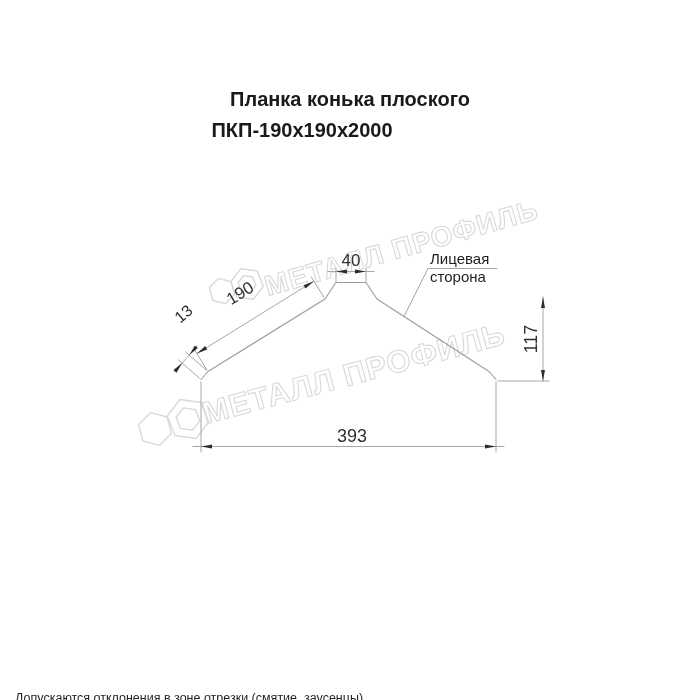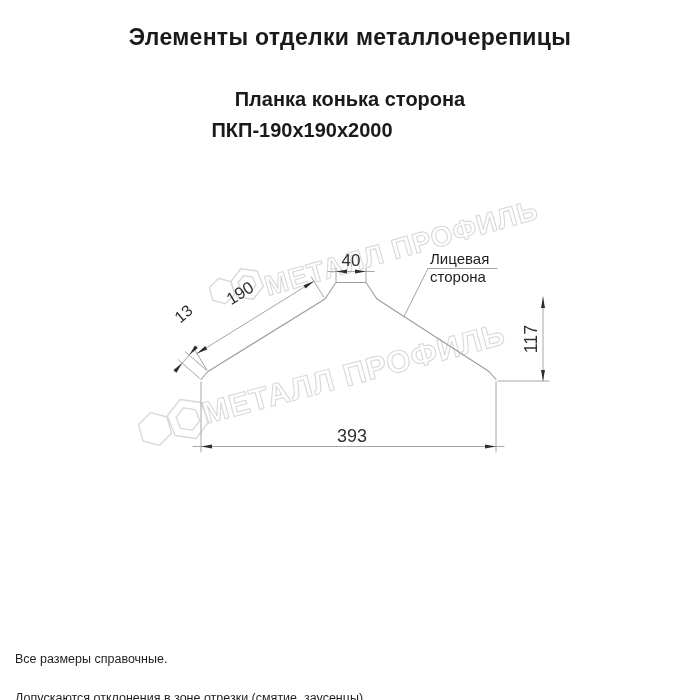--- a/index.html
+++ b/index.html
@@ -43,22 +43,21 @@
   .dim-text{fill:#303030;font-family:"Liberation Sans",sans-serif;}
   .label-text{fill:#1f1f1f;font-family:"Liberation Sans",sans-serif;}
   .wm-text{fill:none;stroke:#d9d9d9;stroke-width:1.1;font-family:"Liberation Sans",sans-serif;font-weight:bold;letter-spacing:1px;}
   .wm-shape{fill:none;stroke:#d9d9d9;stroke-width:1.4;stroke-linejoin:round;}
 </style>
 </head>
 <body>
 
 <div class="page">
 
-  <div class="title">Элементы отделки металлочерепицы</div>
-  <div class="subtitle">Планка конька сторона</div>
+  <div class="subtitle">Планка конька плоского</div>
   <div class="product-code">ПКП-190х190х2000</div>
 
   <svg class="drawing-svg" width="700" height="700" viewBox="0 0 700 700" xmlns="http://www.w3.org/2000/svg">
 
     <g>
       <g>
         <path class="wm-shape" d="M234.6,294.4 L225.4,303.6 L212.8,300.2 L209.4,287.6 L218.6,278.4 L231.2,281.8 Z"></path>
         <path class="wm-shape" d="M263.3,286.3 L253.2,299.3 L236.8,297 L230.7,281.7 L240.8,268.7 L257.2,271 Z"></path>
         <path class="wm-shape" d="M255.9,285.3 L250.4,292.3 L241.5,291.1 L238.1,282.7 L243.6,275.7 L252.5,276.9 Z"></path>
       </g>
@@ -121,16 +120,15 @@
     </g>
 
     <g>
       <path class="dim-line" d="M428,268.5 L497,268.5"></path>
       <path class="dim-line" d="M428,268.5 L404,316.5"></path>
       <text class="label-text" x="430" y="264" font-size="15">Лицевая</text>
       <text class="label-text" x="430" y="281.5" font-size="15">сторона</text>
     </g>
   </svg>
 
-  <div class="note note-1">Все размеры справочные.</div>
   <div class="note note-2">Допускаются отклонения в зоне отрезки (смятие, заусенцы).</div>
 
 </div>
 
 </body></html>

